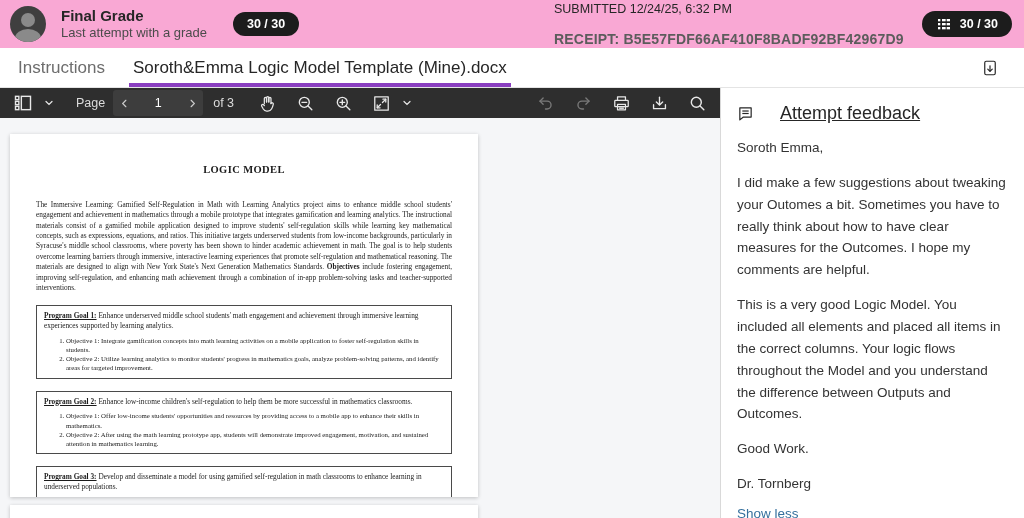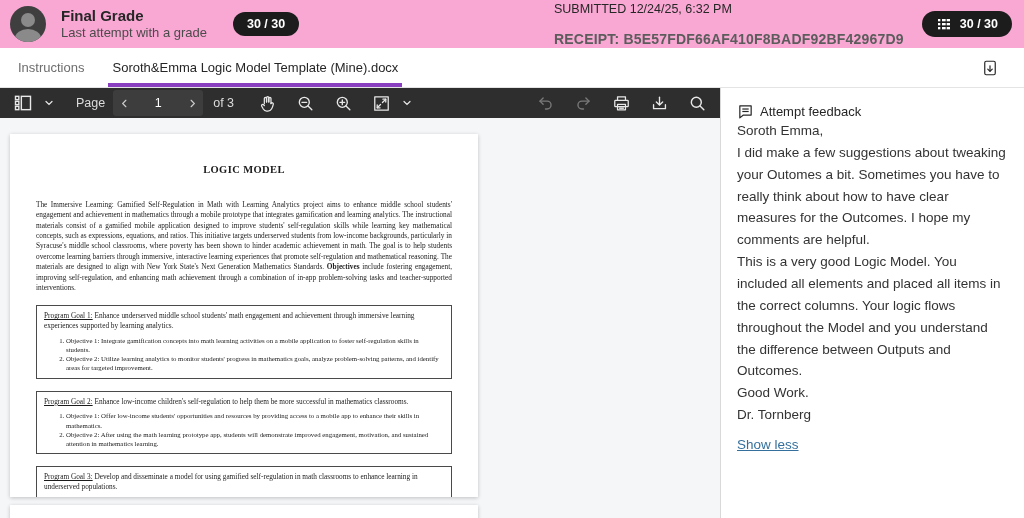--- a/index.html
+++ b/index.html
@@ -18,21 +18,21 @@
   .pill { display:inline-flex; align-items:center; gap:8px; background:#1c1c1c; color:#fff; border-radius:999px; padding:5px 14px; font-size:12.5px; font-weight:600; white-space:nowrap; }
   .grade-pill { margin-left:26px; }
   .header-right { display:flex; align-items:center; gap:18px; }
   .submit-block { text-align:left; }
   .submitted { font-size:12.5px; color:#262626; }
   .receipt { font-size:14px; font-weight:bold; color:#5c5c5c; letter-spacing:.2px; margin-top:15px; }
   .rubric-pill svg { display:block; }
 
   
   .tabbar { height:40px; display:flex; align-items:stretch; padding:0 14px; border-bottom:1px solid #e4e4e4; background:#fff; }
-  .tab { display:flex; align-items:center; font-size:13px; color:#6d6d6d; cursor:pointer; padding:0 4px; }
+  .tab { display:flex; align-items:center; font-size:17px; color:#6d6d6d; cursor:pointer; padding:0 4px; }
   .tab.active { color:#262626; border-bottom:4px solid #8a3ec0; padding-top:4px; }
   .tab + .tab { margin-left:20px; }
   .tab-actions { margin-left:auto; display:flex; align-items:center; padding-right:6px; }
   .icon-btn { display:flex; align-items:center; justify-content:center; width:28px; height:28px; background:none; border:none; cursor:pointer; color:#262626; }
 
   
   .main { display:flex; height:430px; }
   .viewer { width:721px; flex:0 0 auto; display:flex; flex-direction:column; border-right:1px solid #d9d9d9; }
 
   
@@ -51,28 +51,28 @@
 
   
   .canvas { flex:1; background:#f5f6f8; padding:16px 0 0 10px; overflow:hidden; }
   .doc-page { width:468px; height:363px; background:#fff; box-shadow:0 1px 4px rgba(0,0,0,.22); overflow:hidden;
               padding:30px 26px 0 26px; font-family:"Liberation Serif", serif; color:#1b1b1b; }
   .doc-page2 { width:468px; height:20px; background:#fff; box-shadow:0 1px 4px rgba(0,0,0,.22); margin-top:8px; }
   .doc-title { text-align:center; font-weight:bold; font-size:10.5px; letter-spacing:.4px; margin-bottom:25px; }
   .doc-intro { font-size:7.3px; line-height:1.42; text-align:justify; }
   .goal-box { border:1px solid #4a4a4a; margin-top:12px; padding:5px 7px 4px 7px; }
   .goal-head { font-size:7.3px; line-height:1.35; }
-  .goal-label { font-weight:normal; text-decoration:underline; }
+  .goal-label { font-weight:bold; text-decoration:underline; }
   .goal-list { margin:5px 0 1px 22px; font-size:6.8px; line-height:1.35; }
 
   
   .panel { flex:1; padding:15px 16px 0 16px; overflow:hidden; }
-  .panel-heading { display:flex; align-items:center; gap:6px; font-size:13px; color:#262626; }
+  .panel-heading { display:flex; align-items:center; gap:26px; font-size:18px; color:#262626;text-decoration:underline; }
   .fb-text { font-size:13.5px; color:#333; line-height:1.62; }
-  .fb-text p { margin-top:0; }
+  .fb-text p { margin-top:13px; }
   .show-less { display:inline-block; margin-top:11px; font-size:13.5px; color:#35709d; text-decoration:underline; cursor:pointer; }
 
   svg { flex:0 0 auto; }
 </style>
 </head>
 <body>
 
 <div class="header">
   <div class="header-left">
     <div class="avatar"></div>

